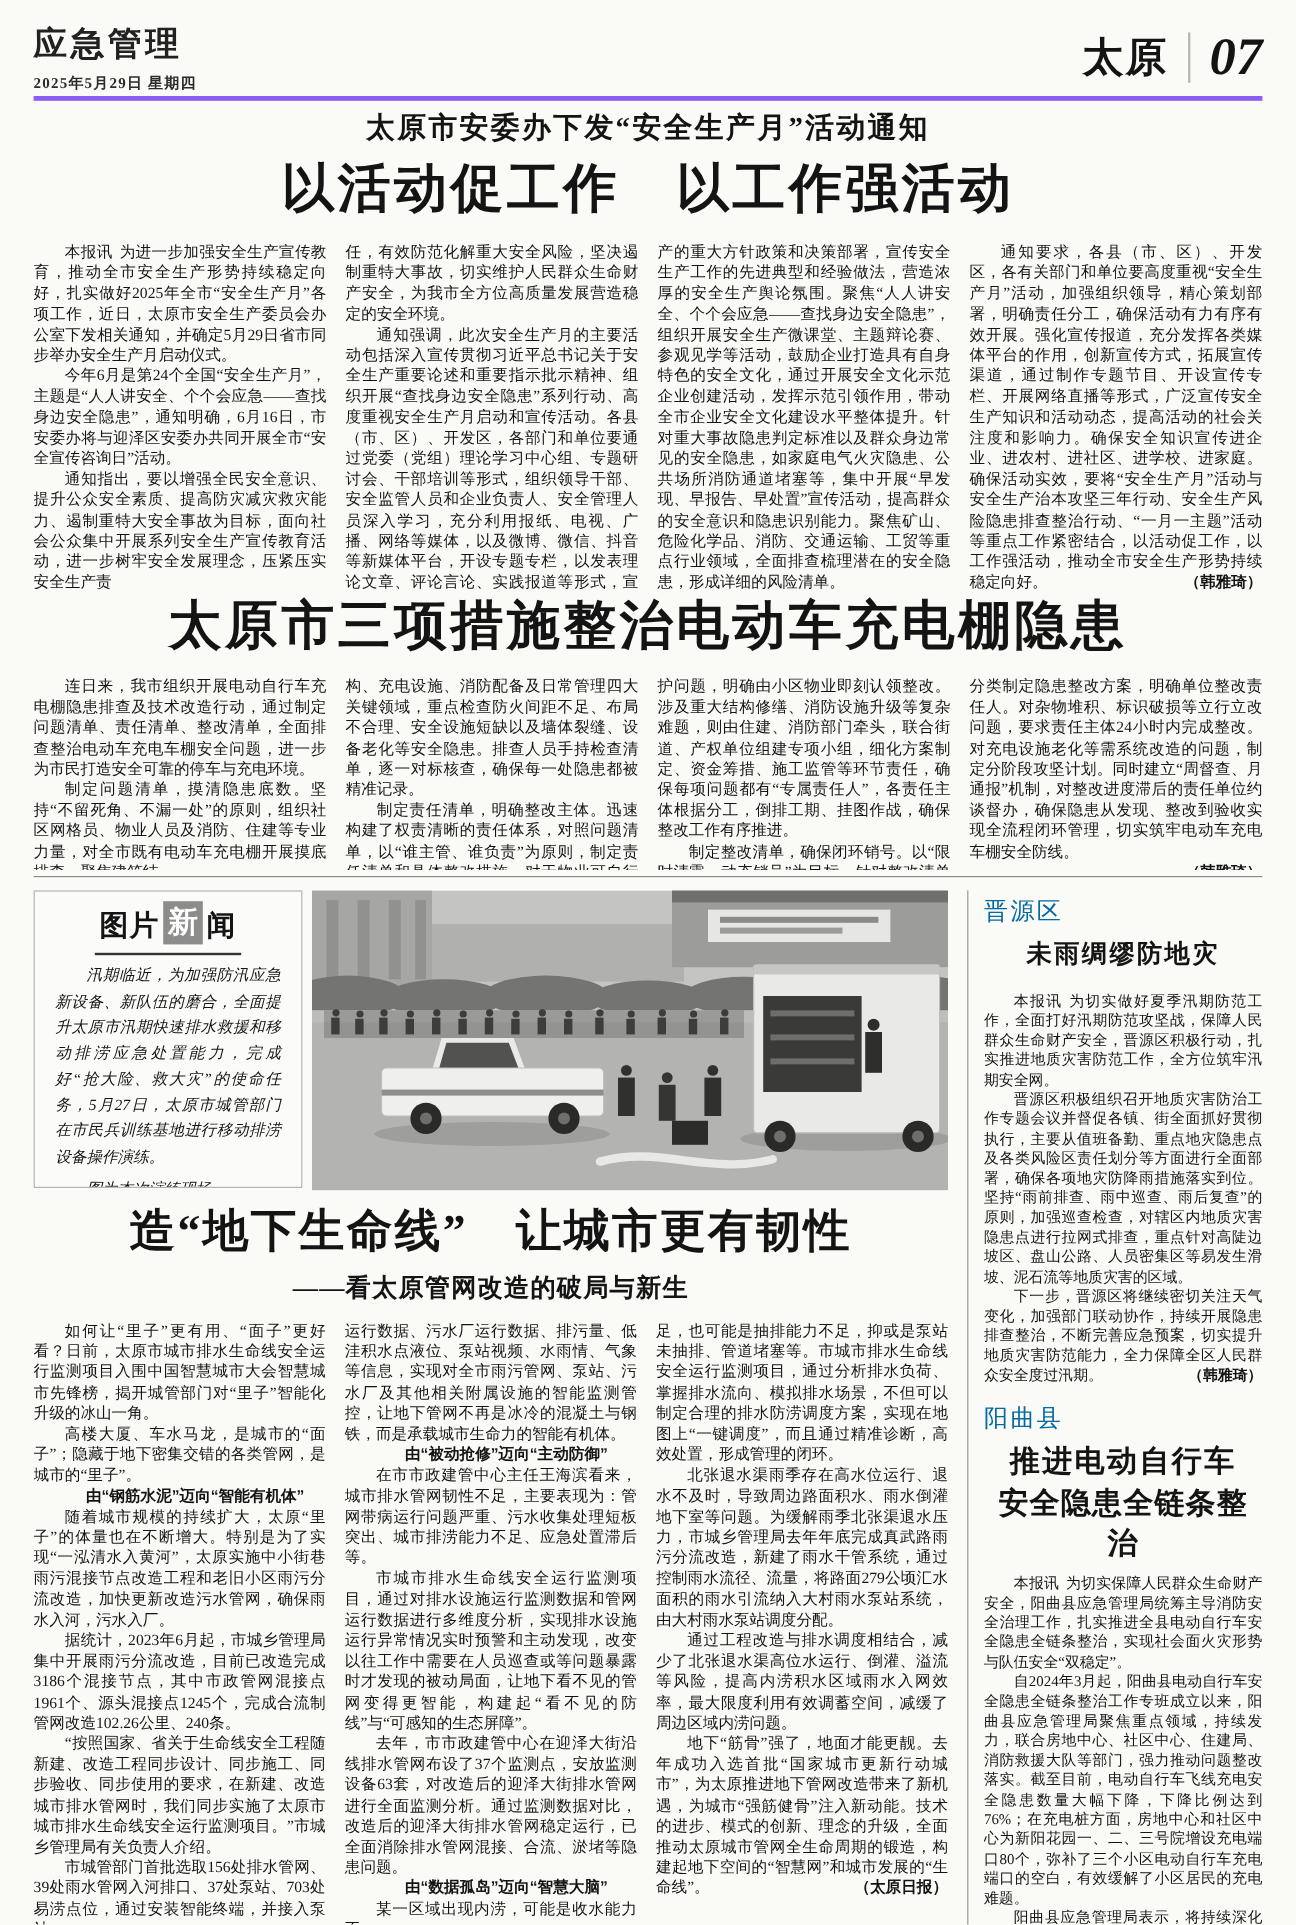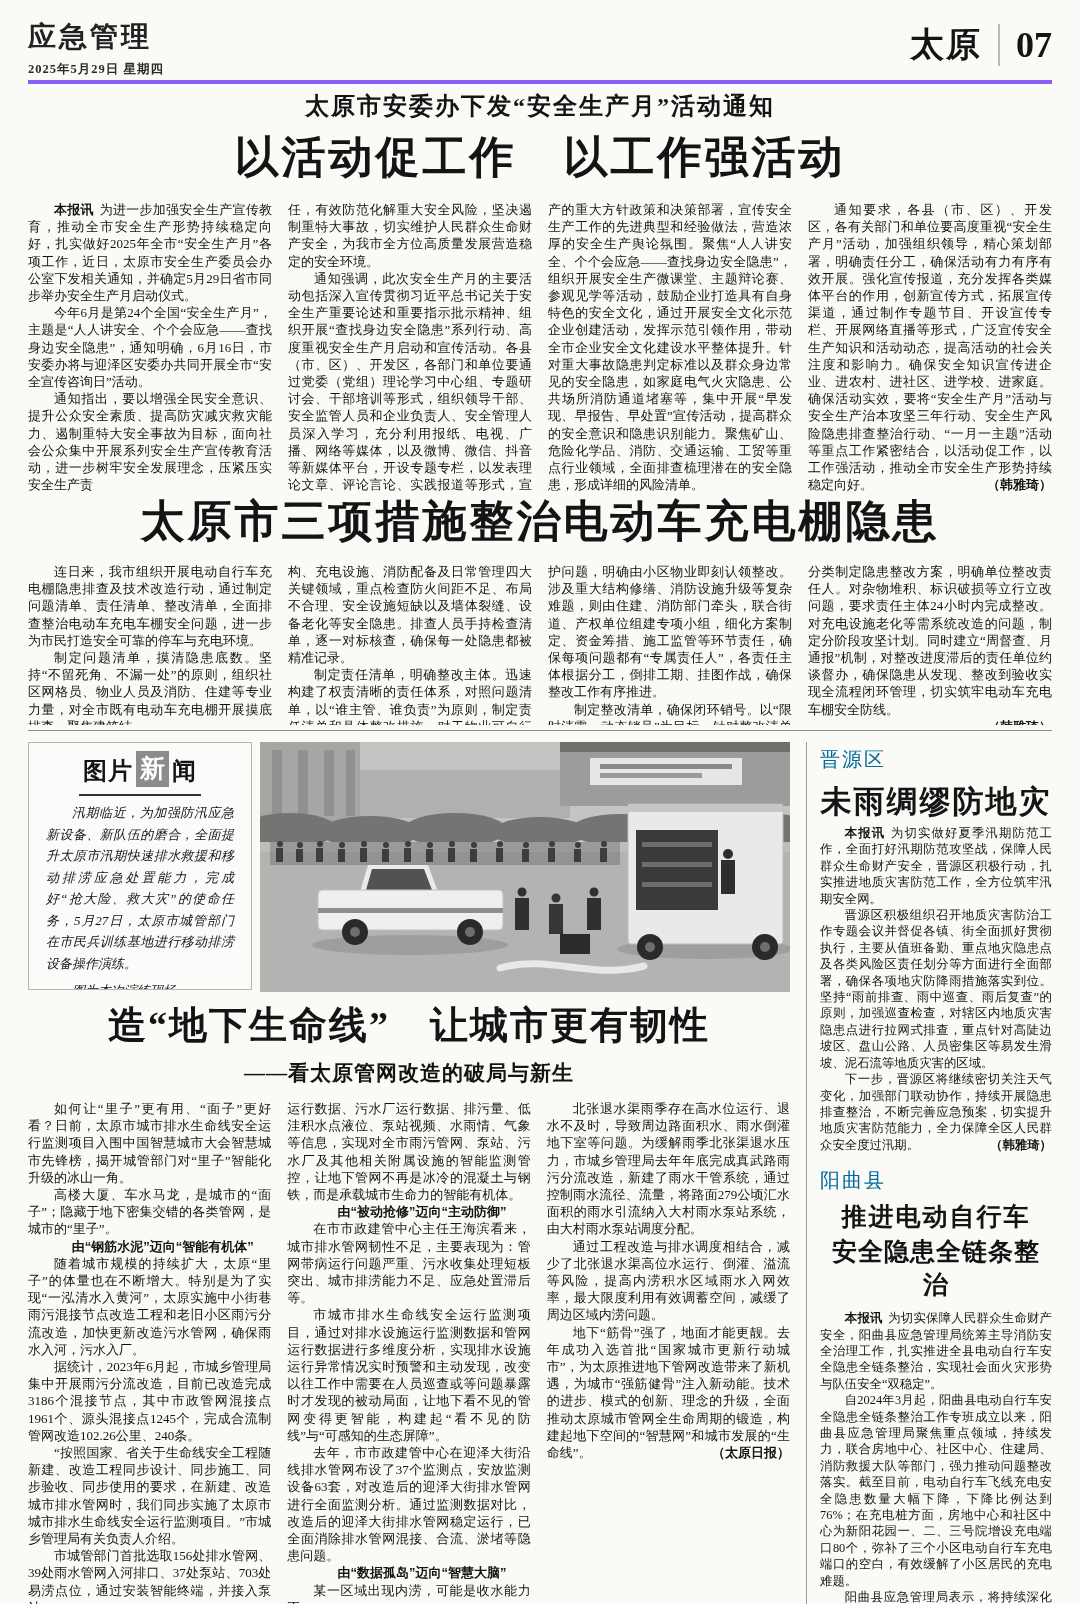--- a/index.html
+++ b/index.html
@@ -9,29 +9,29 @@
     font-family:"Liberation Serif","DejaVu Serif",serif;
   }
   
   .masthead{position:absolute;top:18px;left:28px;width:1024px;height:62px;
     border-bottom:4px solid #8b5cf6;display:flex;justify-content:space-between;align-items:flex-start;}
   .brand{font-size:28px;font-weight:bold;letter-spacing:3px;color:#222;}
   .date{font-size:12.5px;font-weight:bold;color:#2b2b2b;margin-top:5px;letter-spacing:1px;}
   .head-right{display:flex;align-items:center;margin-top:4px;}
   .city{font-size:34px;font-weight:bold;letter-spacing:2px;}
   .vsep{width:2px;height:42px;background:#b9b9b7;margin:0 16px;}
-  .pageno{font-size:36px;font-weight:bold;}
+  .pageno{font-size:44px;font-weight:bold;font-style:italic;}
   
   .kicker{text-align:center;font-size:24px;font-weight:600;letter-spacing:2px;}
   .headline{text-align:center;font-size:44px;font-weight:bold;letter-spacing:3px;margin-top:6px;white-space:nowrap;}
   .cols{display:flex;gap:16px;overflow:hidden;text-align:justify;}
   .col{flex:1;min-width:0;}
   .col p{margin:0;text-indent:2em;font-size:13px;line-height:17.2px;}
   .col p.cont{text-indent:0;}
-  b.lead{font-weight:bold;margin-right:.45em;}
+  b.lead{font-weight:normal;margin-right:.45em;}
   .byline{float:right;font-weight:bold;}
   
   #article1{position:absolute;top:90px;left:28px;width:1024px;}
   #article1 .cols{margin-top:14px;height:290px;}
   #article2{position:absolute;top:486px;left:28px;width:1024px;}
   #article2 .cols{margin-top:12px;height:162px;}
   .hrule{position:absolute;left:28px;width:1024px;height:0;border-top:1px solid #8d8d8b;}
   
   #photonews{position:absolute;top:742px;left:28px;width:866px;height:250px;display:flex;}
   .pn-box{width:224px;height:248px;border:1px solid #b4b4b2;box-sizing:border-box;
@@ -43,21 +43,21 @@
     padding:1px 4px 2px;margin:0 3px;position:relative;top:-2px;}
   .pn-box p{margin:6px 4px 0;font-size:13px;line-height:21.5px;text-align:justify;
     text-indent:2em;font-style:italic;}
   .pn-byline{text-align:right;font-style:italic;font-weight:bold;font-size:12.6px;margin-top:2px;}
   .pn-photo{flex:1;margin-left:8px;height:250px;}
   .pn-photo svg{display:block;}
   
   .vrule{position:absolute;left:806px;top:742px;width:1px;height:862px;background:#9a9a98;}
   #regions{position:absolute;top:746px;left:820px;width:232px;height:858px;overflow:hidden;}
   .region-label{font-size:20px;letter-spacing:2px;color:#0369a1;}
-  .region-headline{text-align:center;font-size:31px;font-weight:bold;letter-spacing:2px;margin:8px 0 2px;}
+  .region-headline{text-align:center;font-size:21px;font-weight:bold;letter-spacing:2px;margin:8px 0 17px;}
   .region-headline.two{font-size:25px;margin:6px 0 2px;}
   .region-headline.two2{text-align:center;font-size:25px;font-weight:bold;letter-spacing:1px;margin:0 0 9px;}
   #regions p{margin:0;font-size:12.4px;line-height:16.4px;text-align:justify;text-indent:2em;}
   .region-gap{height:14px;}
   
   #article3{position:absolute;top:1000px;left:28px;width:762px;height:604px;overflow:hidden;}
   .headline3{text-align:center;font-size:38px;font-weight:bold;letter-spacing:2px;}
   .subheadline{text-align:center;font-size:21px;font-weight:600;letter-spacing:1px;margin-top:8px;}
   #article3 .cols{margin-top:13px;height:508px;}
   .crosshead{font-family:"Liberation Sans","DejaVu Sans",sans-serif;font-weight:bold;
@@ -259,18 +259,19 @@
     <div class="col">
       <p class="cont">运行数据、污水厂运行数据、排污量、低洼积水点液位、泵站视频、水雨情、气象等信息，实现对全市雨污管网、泵站、污水厂及其他相关附属设施的智能监测管控，让地下管网不再是冰冷的混凝土与钢铁，而是承载城市生命力的智能有机体。</p>
       <p class="crosshead">由“被动抢修”迈向“主动防御”</p>
       <p>在市市政建管中心主任王海滨看来，城市排水管网韧性不足，主要表现为：管网带病运行问题严重、污水收集处理短板突出、城市排涝能力不足、应急处置滞后等。</p>
       <p>市城市排水生命线安全运行监测项目，通过对排水设施运行监测数据和管网运行数据进行多维度分析，实现排水设施运行异常情况实时预警和主动发现，改变以往工作中需要在人员巡查或等问题暴露时才发现的被动局面，让地下看不见的管网变得更智能，构建起“看不见的防线”与“可感知的生态屏障”。</p>
       <p>去年，市市政建管中心在迎泽大街沿线排水管网布设了37个监测点，安放监测设备63套，对改造后的迎泽大街排水管网进行全面监测分析。通过监测数据对比，改造后的迎泽大街排水管网稳定运行，已全面消除排水管网混接、合流、淤堵等隐患问题。</p>
       <p class="crosshead">由“数据孤岛”迈向“智慧大脑”</p>
       <p>某一区域出现内涝，可能是收水能力不</p>
     </div>
     <div class="col">
+      <p class="cont">足，也可能是抽排能力不足，抑或是泵站未抽排、管道堵塞等。市城市排水生命线安全运行监测项目，通过分析排水负荷、掌握排水流向、模拟排水场景，不但可以制定合理的排水防涝调度方案，实现在地图上“一键调度”，而且通过精准诊断，高效处置，形成管理的闭环。</p>
       <p>北张退水渠雨季存在高水位运行、退水不及时，导致周边路面积水、雨水倒灌地下室等问题。为缓解雨季北张渠退水压力，市城乡管理局去年年底完成真武路雨污分流改造，新建了雨水干管系统，通过控制雨水流径、流量，将路面279公顷汇水面积的雨水引流纳入大村雨水泵站系统，由大村雨水泵站调度分配。</p>
       <p>通过工程改造与排水调度相结合，减少了北张退水渠高位水运行、倒灌、溢流等风险，提高内涝积水区域雨水入网效率，最大限度利用有效调蓄空间，减缓了周边区域内涝问题。</p>
       <p><span>地下“筋骨”强了，地面才能更靓。去年成功入选首批“国家城市更新行动城市”，为太原推进地下管网改造带来了新机遇，为城市“强筋健骨”注入新动能。技术的进步、模式的创新、理念的升级，全面推动太原城市管网全生命周期的锻造，构建起地下空间的“智慧网”和城市发展的“生命线”。</span><span class="byline">（太原日报）</span></p>
     </div>
   </div>
 </div>
 
 </body></html>

